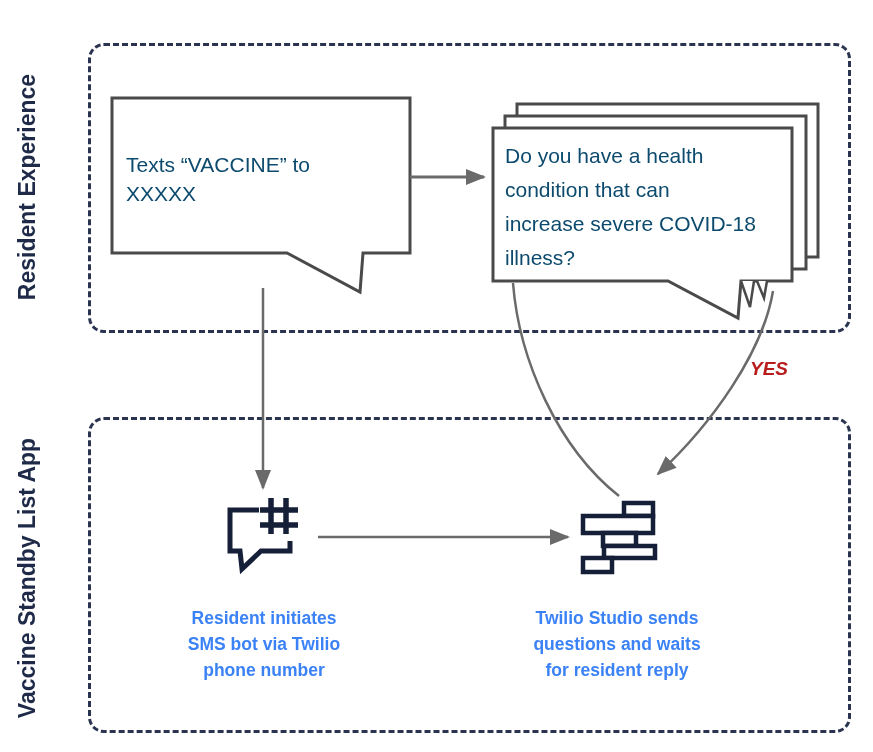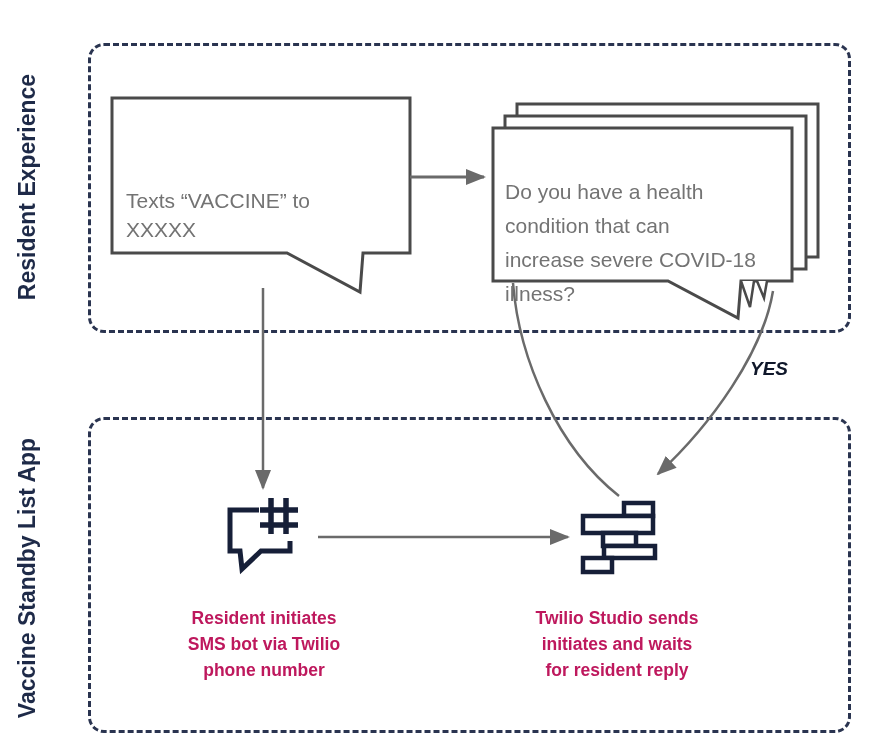--- a/index.html
+++ b/index.html
@@ -13,30 +13,30 @@
   .box-resident{left:88px;top:43px;width:757px;height:284px;}
   .box-app{left:88px;top:417px;width:757px;height:310px;}
   .lane-label{
     position:absolute;color:#1e2a48;font-weight:bold;font-size:23px;
     text-align:center;transform:rotate(-90deg);white-space:nowrap;line-height:32px;
   }
   .lane-resident{left:-133px;top:171px;width:320px;height:32px;}
   .lane-app{left:-153px;top:562px;width:360px;height:32px;}
   .art{position:absolute;left:0;top:0;width:873px;height:752px;pointer-events:none;}
   .bubble-text{
-    position:absolute;color:#737373;white-space:pre-line;margin-top:36px;
+    position:absolute;color:#0c4a6e;white-space:pre-line;
   }
   .t-resident-msg{left:126px;top:150px;width:250px;font-size:21px;line-height:29px;}
   .t-bot-question{left:505px;top:139px;width:280px;font-size:21px;line-height:34px;}
   .yes-label{
-    position:absolute;left:750px;top:358px;width:70px;color:#0f172a;
+    position:absolute;left:750px;top:358px;width:70px;color:#b91c1c;
     font-size:19px;font-style:italic;font-weight:bold;
   }
   .caption{
-    position:absolute;width:228px;color:#be185d;font-weight:bold;font-size:17.5px;
+    position:absolute;width:228px;color:#3b82f6;font-weight:bold;font-size:17.5px;
     line-height:26px;text-align:center;white-space:pre-line;
   }
   .cap-sms{left:150px;top:605px;}
   .cap-studio{left:503px;top:605px;}
 </style>
 </head>
 <body>
 
 <div class="stage">
 
@@ -103,16 +103,16 @@
 increase severe COVID-18
 illness?</div>
 
   <div class="yes-label">YES</div>
 
   <div class="caption cap-sms">Resident initiates
 SMS bot via Twilio
 phone number</div>
 
   <div class="caption cap-studio">Twilio Studio sends
-initiates and waits
+questions and waits
 for resident reply</div>
 
 </div>
 
 </body></html>

